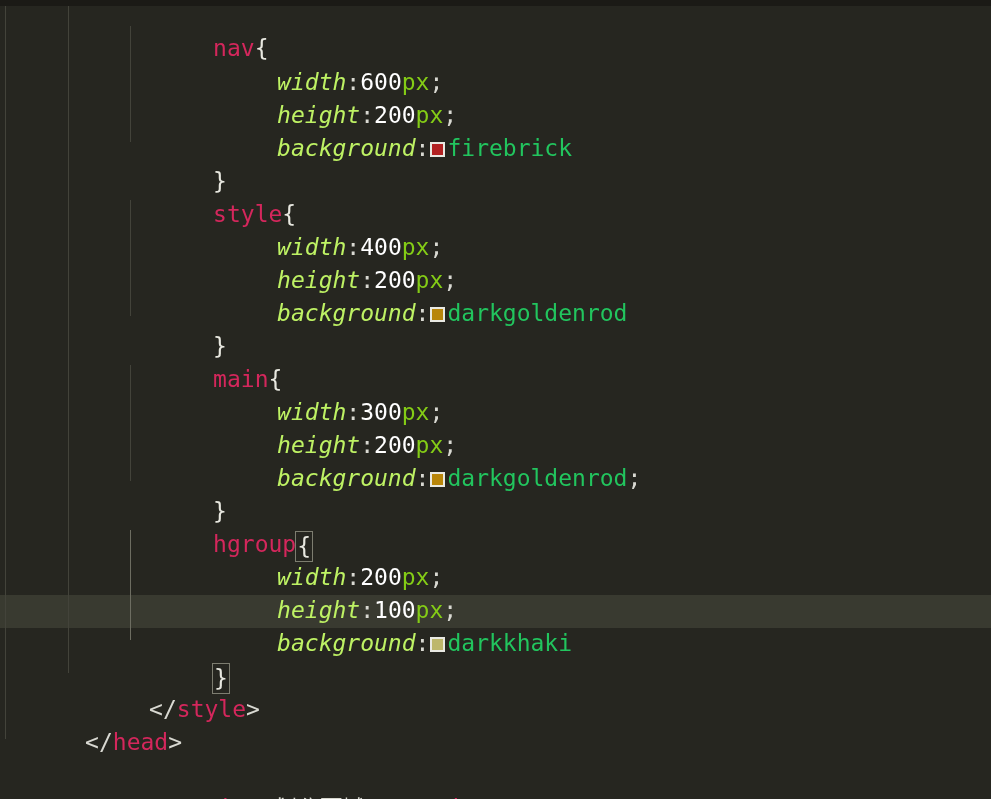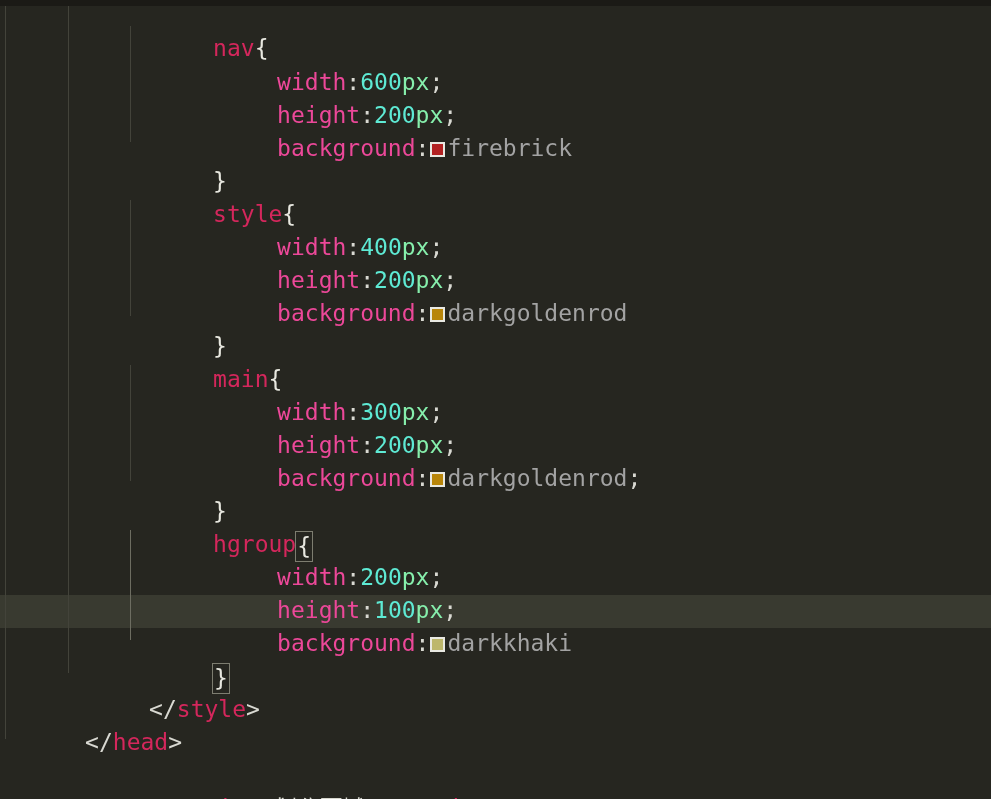--- a/index.html
+++ b/index.html
@@ -60,25 +60,25 @@
   .line {
     position: absolute;
     left: 0;
     height: 33px;
     white-space: pre;
     line-height: 33px;
   }
 
   
   .tok-selector  { color: #d4275c; }
-  .tok-prop      { color: #ec4899; }
+  .tok-prop      { color: #bef264; font-style: italic; }
   .tok-punct     { color: #d9d9d2; }
-  .tok-num       { color: #5eead4; }
-  .tok-unit      { color: #86efac; }
-  .tok-colorname { color: #a3a3a3; }
+  .tok-num       { color: #ffffff; }
+  .tok-unit      { color: #84cc16; }
+  .tok-colorname { color: #22c55e; }
   .tok-brace     { color: #e8e8e0; }
   .tok-tagname   { color: #d4275c; }
   .tok-bracket   { color: #d9d9d2; }
   .tok-text      { color: #d6d6cd; font-family: "DejaVu Sans", "Liberation Sans", sans-serif; }
 
   
   .brace-match {
     display: inline-block;
     border: 1px solid #7d7d70;
     box-sizing: border-box;

